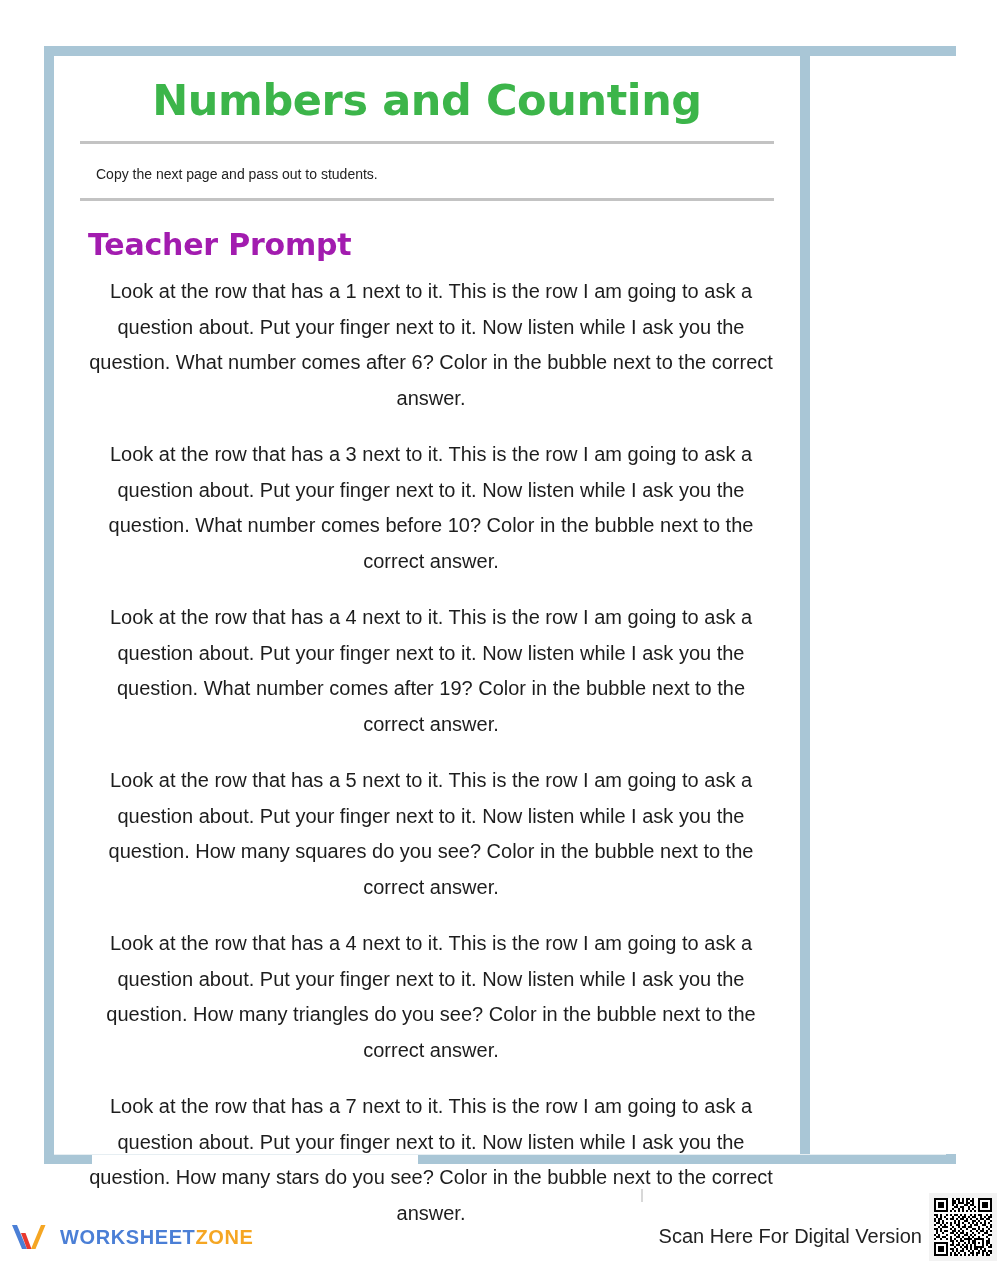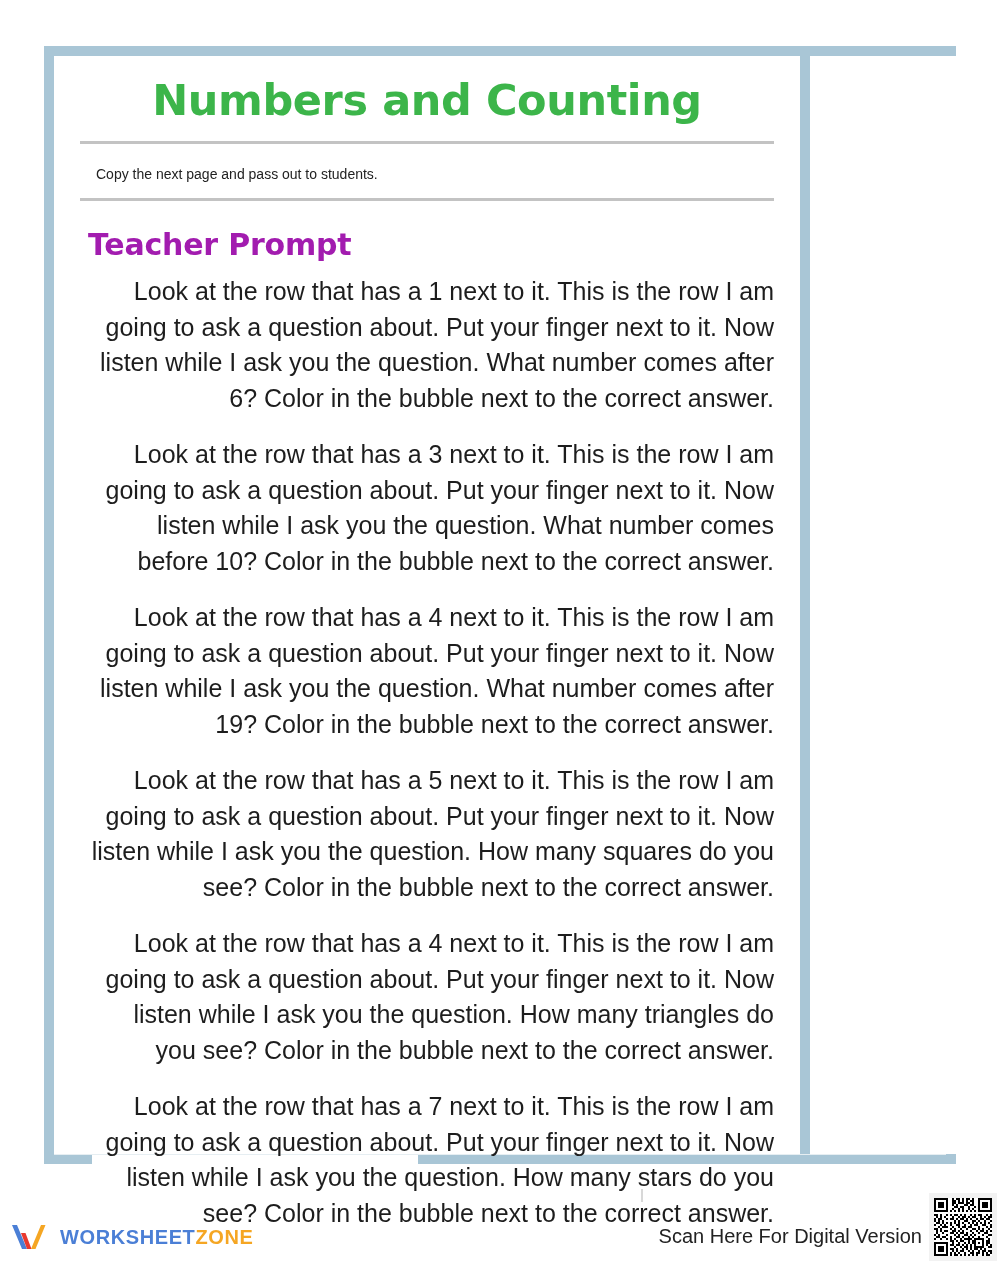--- a/index.html
+++ b/index.html
@@ -90,26 +90,26 @@
     letter-spacing: -0.2px;
     font-family: "DejaVu Sans", sans-serif;
   }
 
   
   .prompt-list {
     padding: 12px 0 0 8px;
     margin: 0;
   }
   .prompt-paragraph {
-    font-size: 25px;
+    font-size: 20px;
     line-height: 35.5px;
     color: #1d1d1d;
     margin: 0 0 21px 0;
     max-width: 845px;
-    text-align: right;
+    text-align: center;
   }
 
   
   .footer {
     position: absolute;
     left: 0;
     top: 1180px;
     width: 1000px;
     height: 83px;
   }

